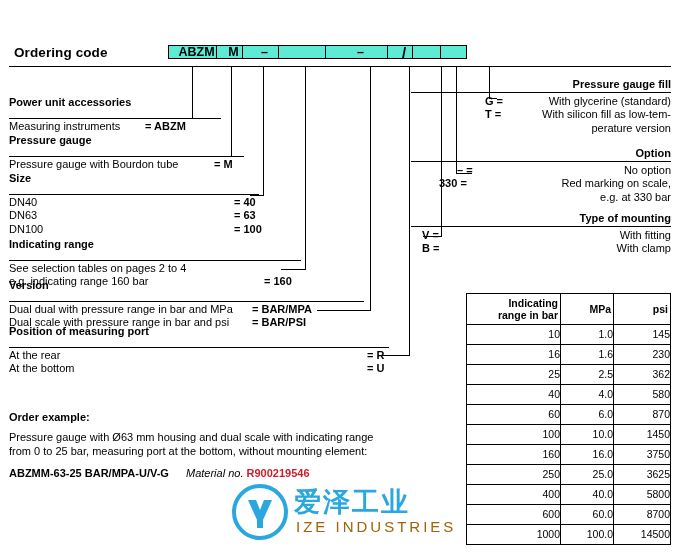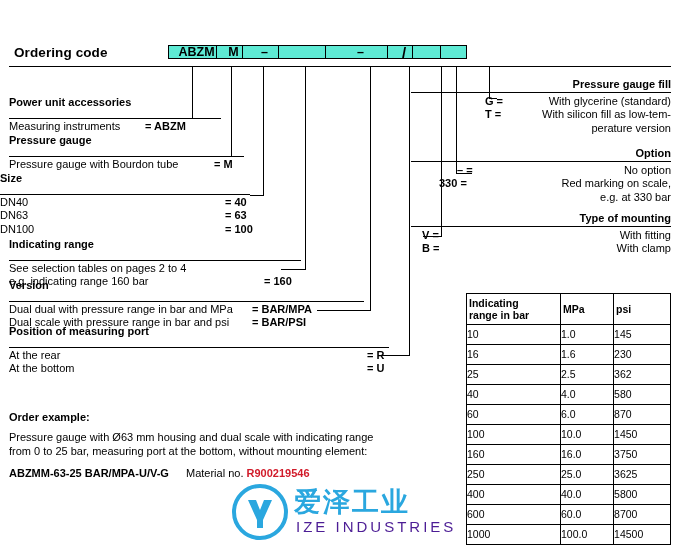--- a/index.html
+++ b/index.html
@@ -117,35 +117,35 @@
   #order-example {
     position: absolute;
     left: 9px;
     top: 410px;
     width: 440px;
     font-size: 11px;
     line-height: 14.5px;
   }
   #order-example .oe-title { font-weight: bold; margin-bottom: 5px; }
   #order-example .oe-code { font-weight: bold; margin-top: 7px; }
-  #order-example .matno { font-weight: normal; }
+  #order-example .matno { font-weight: normal; font-style: italic; }
   #order-example .matval { font-weight: bold; color: #d11b2a; }
 
   
   #range-table {
     position: absolute;
     left: 466px;
     top: 293px;
     width: 205px;
     border-collapse: collapse;
     font-size: 10.5px;
   }
   #range-table th, #range-table td {
     border: 1px solid #000000;
-    text-align: left;
+    text-align: right;
     padding: 2px 0 3px 0;
     height: 14px;
     margin-left: 48px;
   }
   #range-table th {
     font-weight: bold;
     line-height: 12px;
     padding: 3px 2px;
   }
   #range-table td { font-weight: normal; }
@@ -175,21 +175,21 @@
     font-weight: bold;
     color: #2aa7df;
     letter-spacing: 2px;
     white-space: nowrap;
   }
   #watermark .wm-en {
     position: absolute;
     left: 64px;
     top: 36px;
     font-size: 15px;
-    color: #4c1d95;
+    color: #a16207;
     letter-spacing: 3px;
     white-space: nowrap;
   }
 </style>
 </head>
 <body>
 
 <div id="header">
   <div class="title">Ordering code</div>
   <div class="rule"></div>
@@ -242,21 +242,21 @@
 </div>
 
 <div class="blk" style="left:9px; top:134px; width:235px;">
   <span class="underline-hd">Pressure gauge</span>
   <div class="row">
     <span>Pressure gauge with Bourdon tube</span>
     <span class="val" style="left:205px;">= M</span>
   </div>
 </div>
 
-<div class="blk" style="left:0; top:172px; width:250px;">
+<div class="blk" style="left:9px; top:172px; width:250px;">
   <span class="underline-hd">Size</span>
   <div class="row">
     <span>DN40</span>
     <span class="val" style="left:225px;">= 40</span>
   </div>
   <div class="row">
     <span>DN63</span>
     <span class="val" style="left:225px;">= 63</span>
   </div>
   <div class="row">

